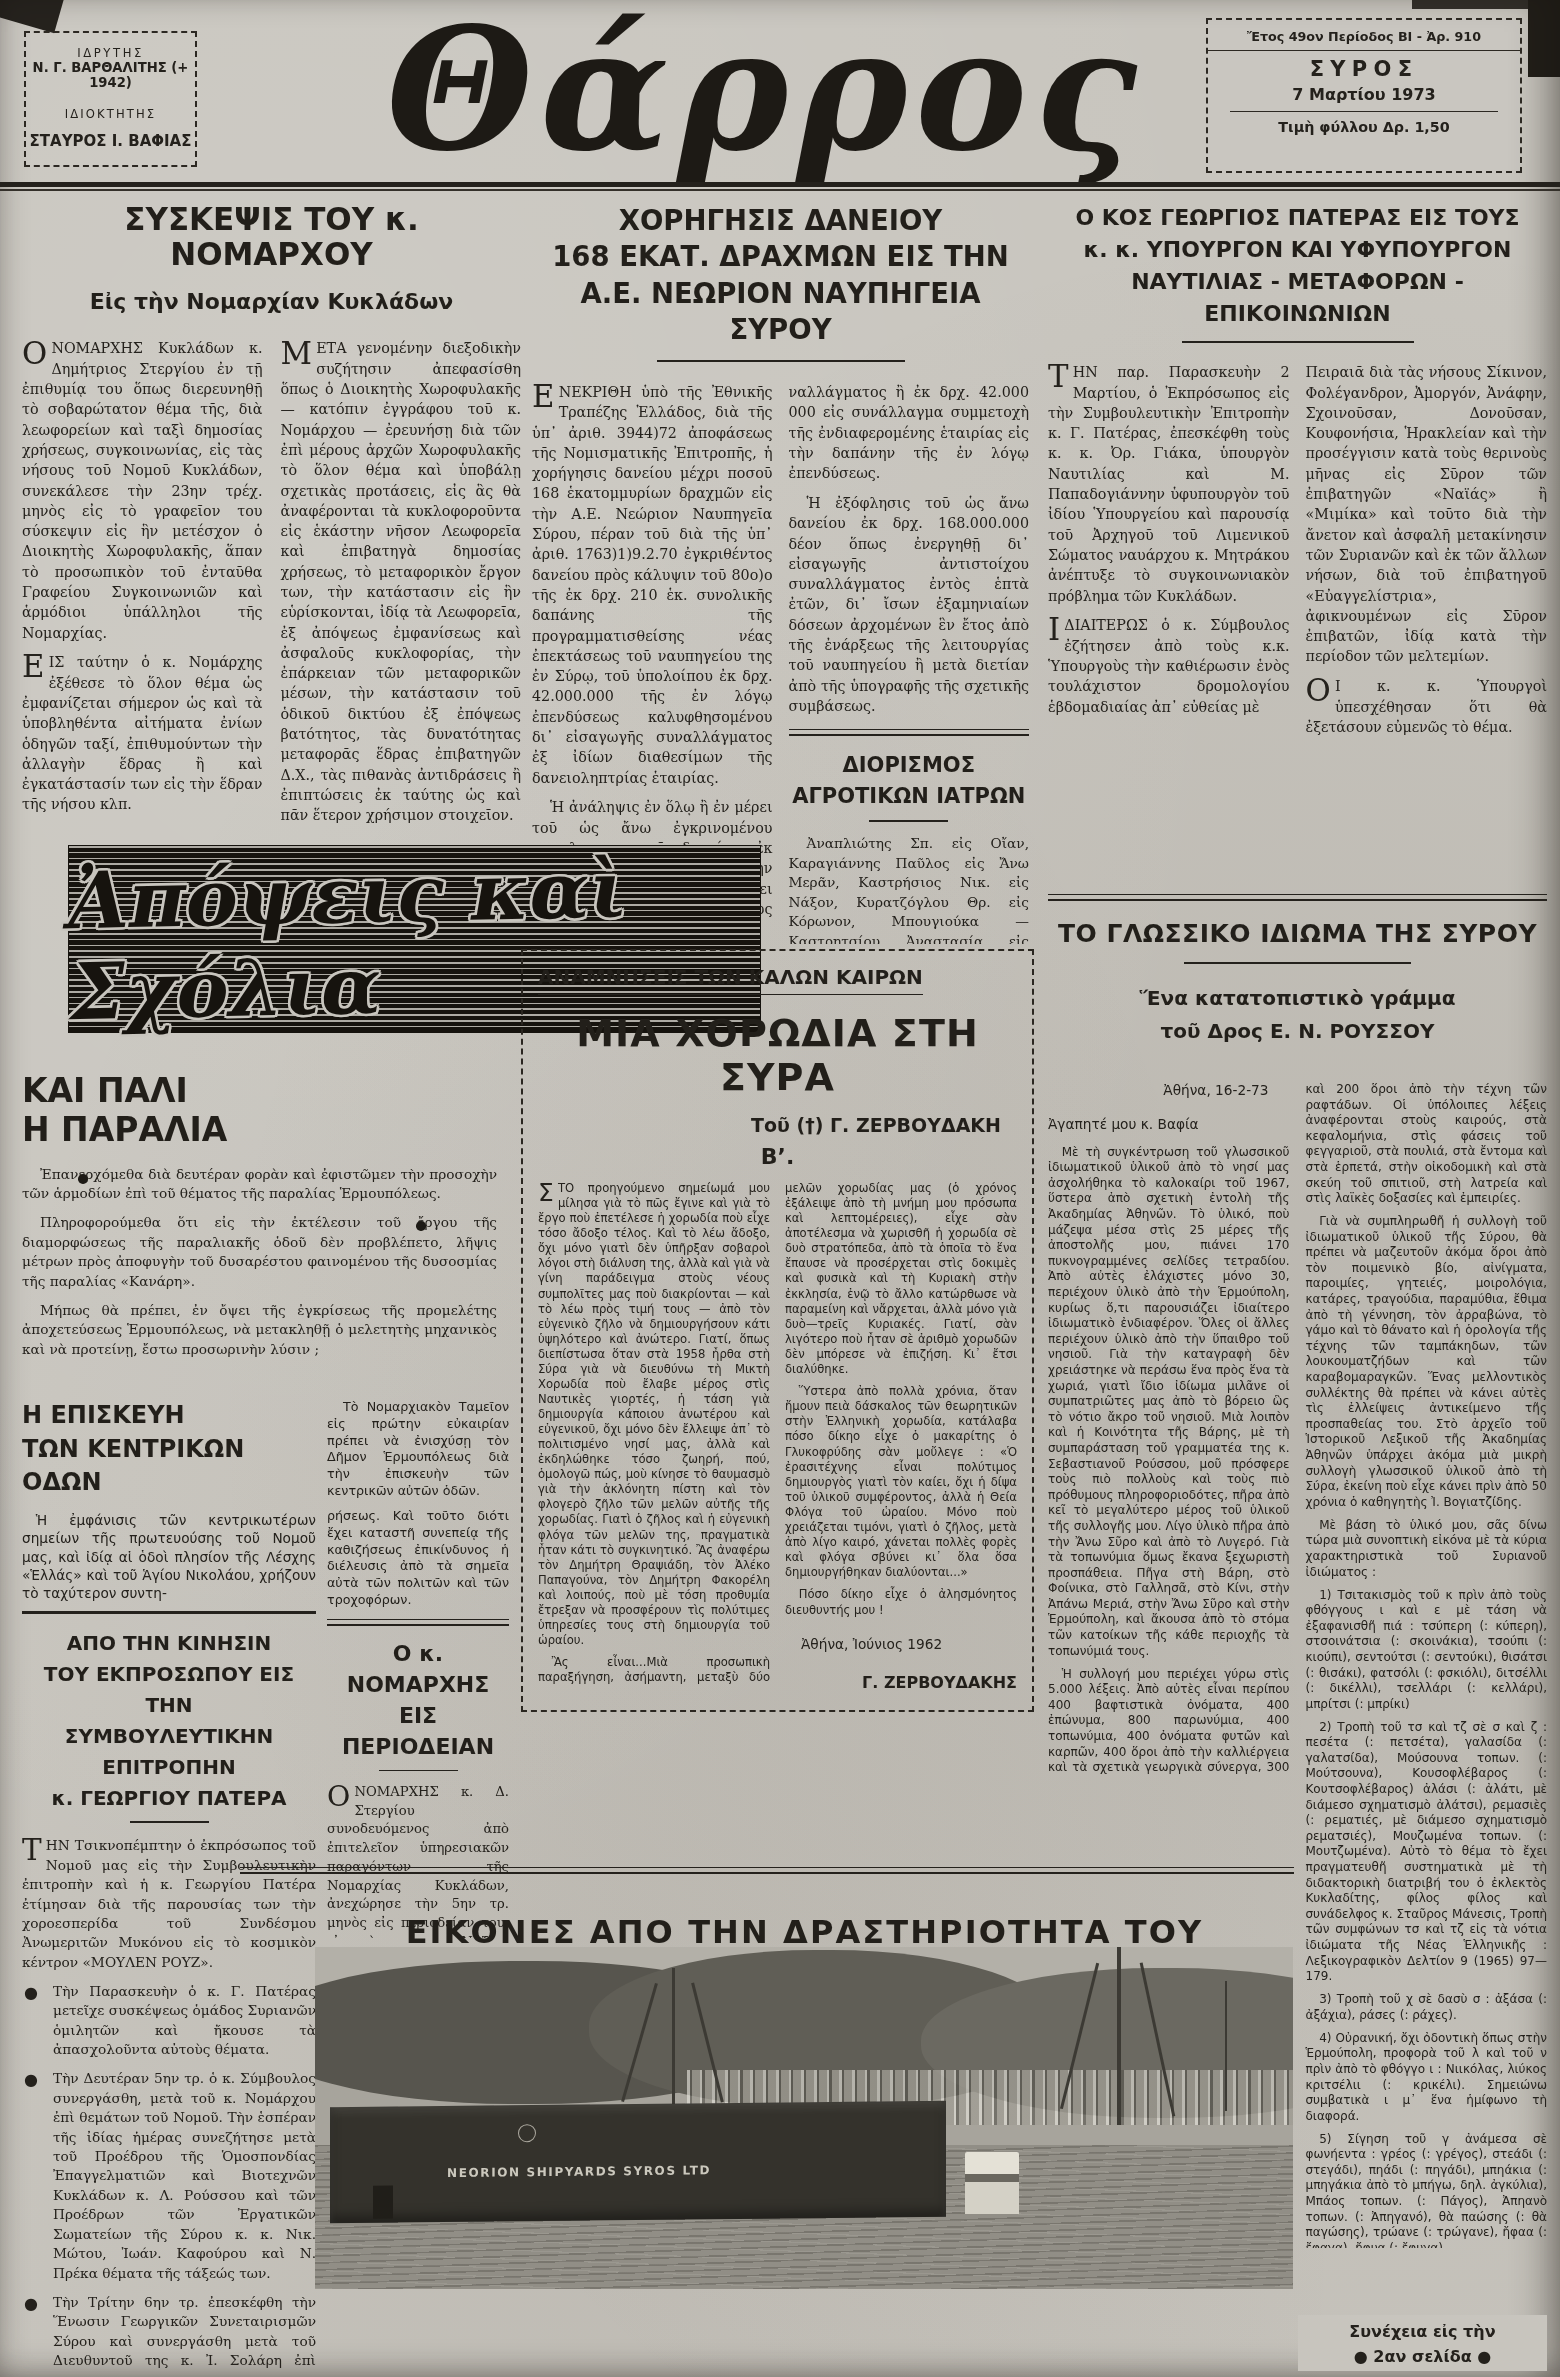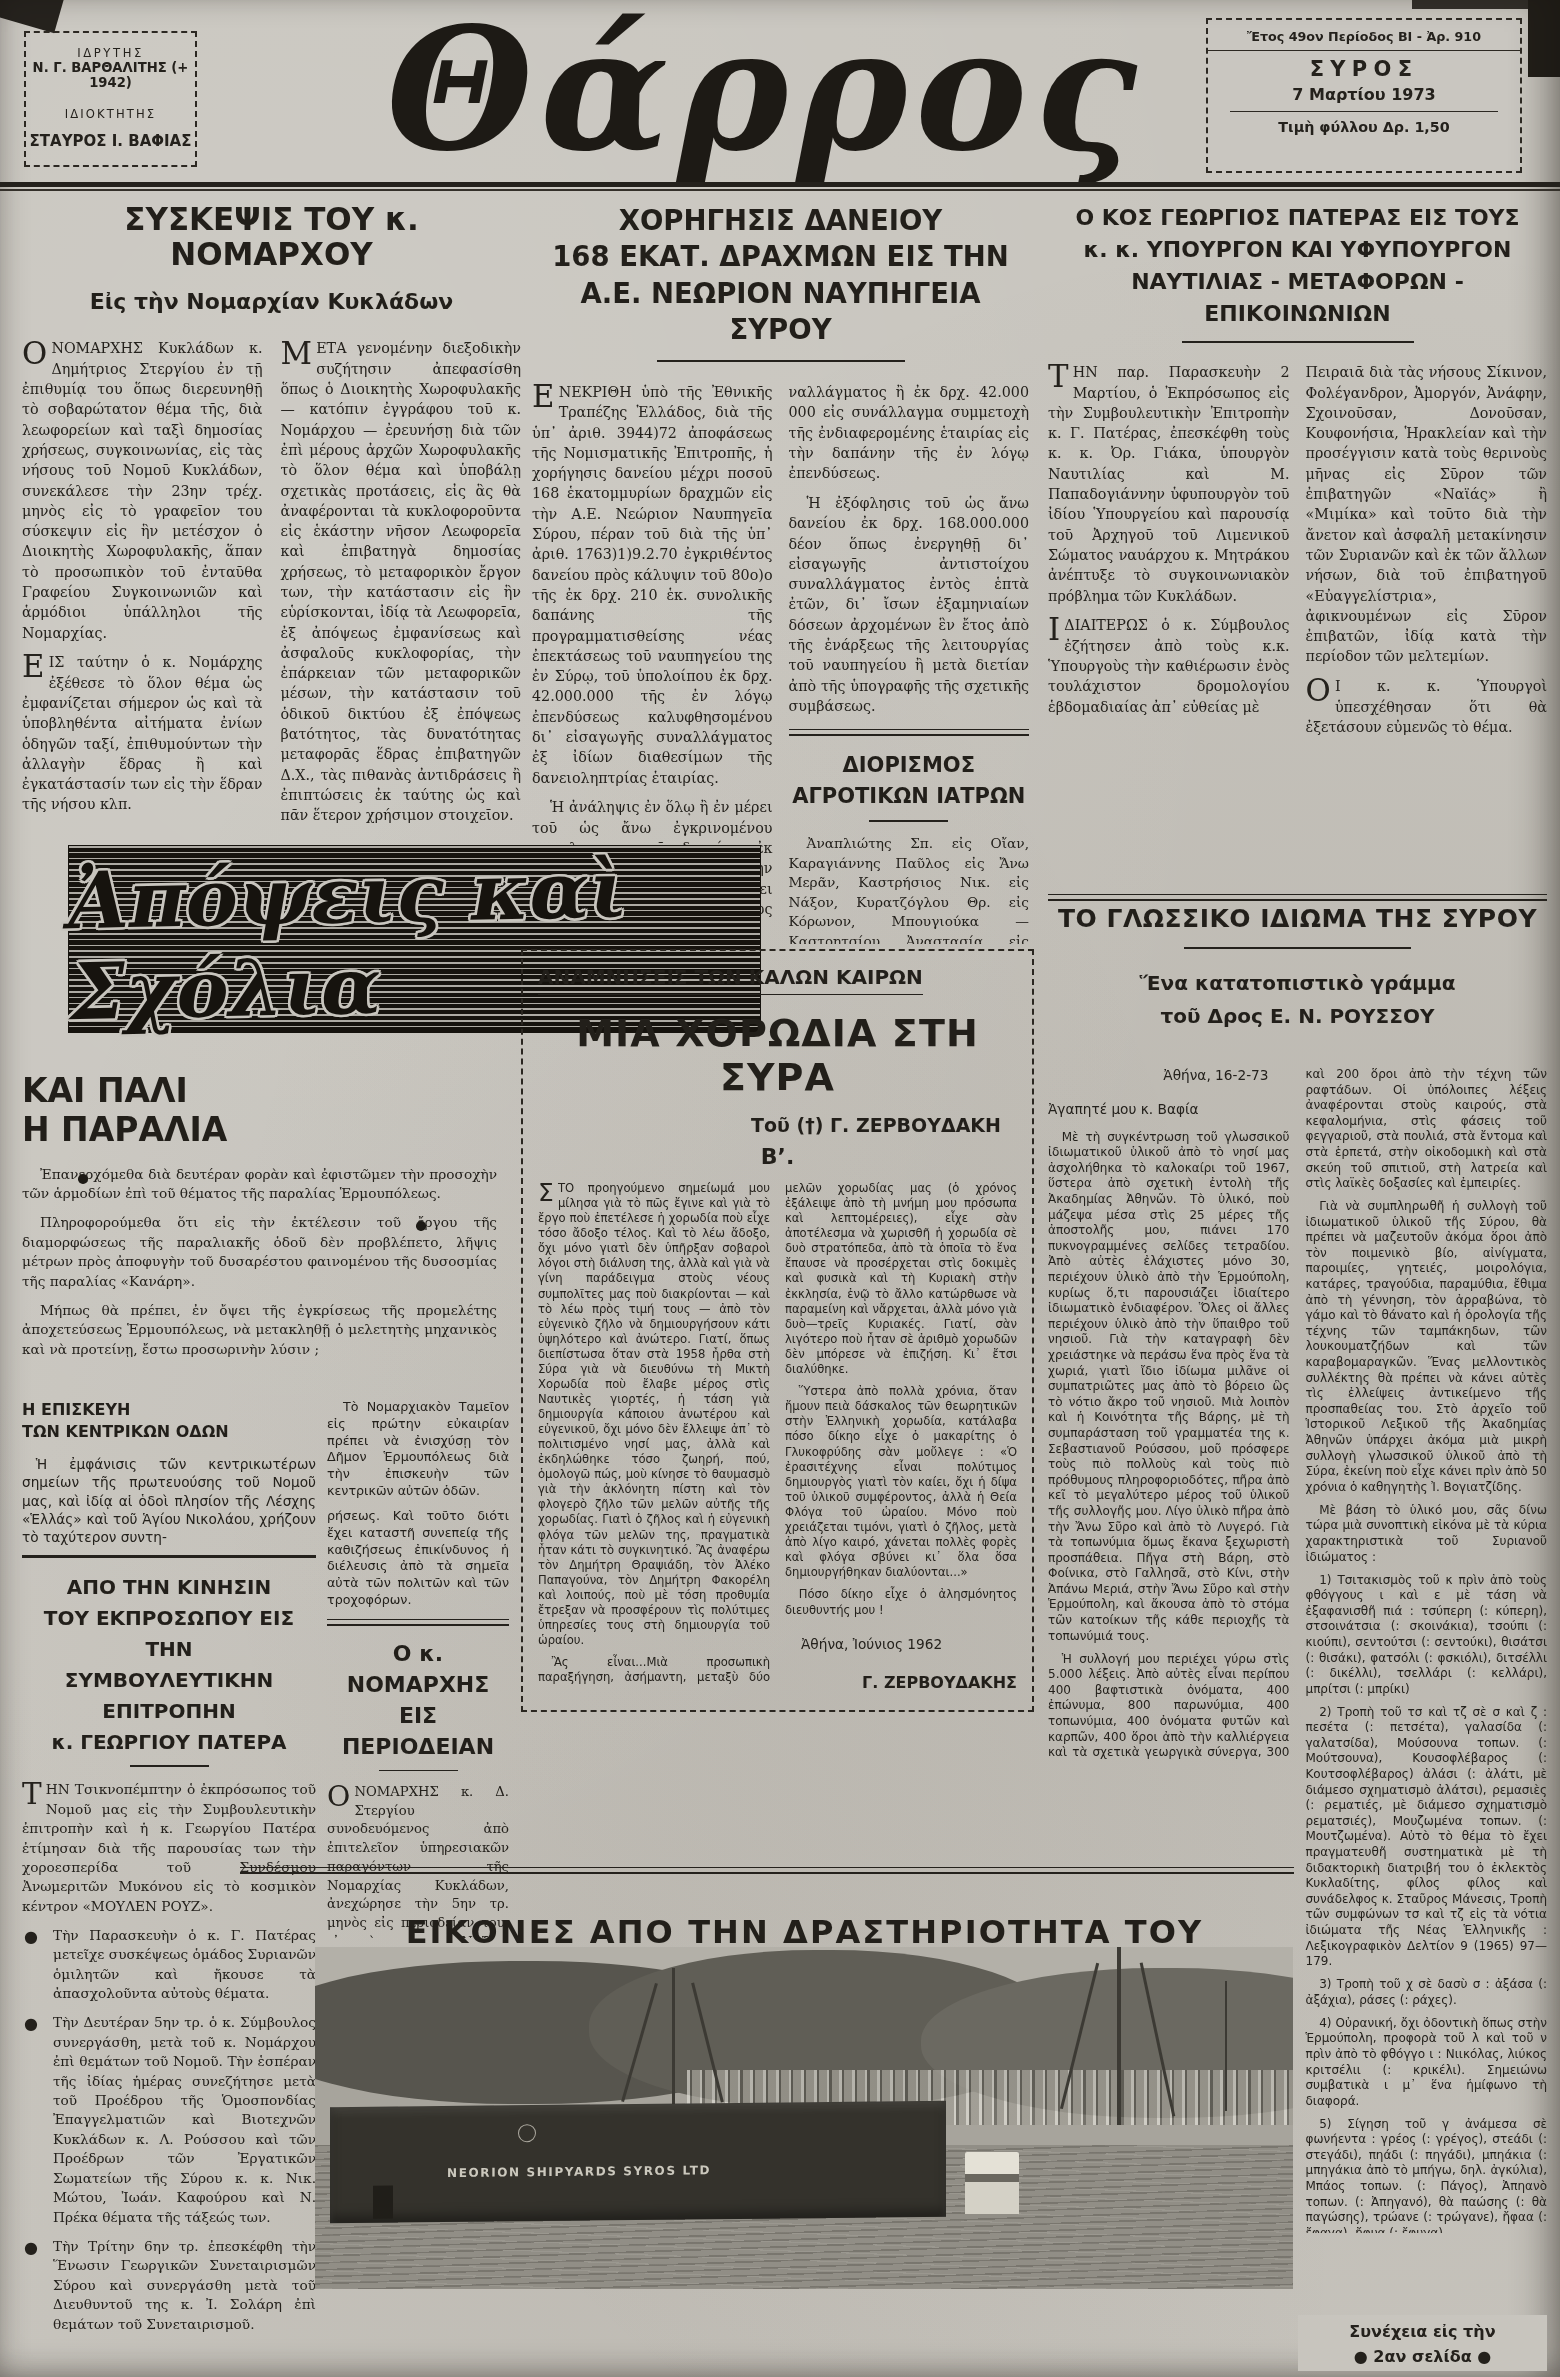--- a/index.html
+++ b/index.html
@@ -141,21 +141,21 @@
       <p>Ἐπανερχόμεθα διὰ δευτέραν φορὰν καὶ ἐφιστῶμεν τὴν προσοχὴν τῶν ἁρμοδίων ἐπὶ τοῦ θέματος τῆς παραλίας Ἑρμουπόλεως.</p>
       <p>Πληροφορούμεθα ὅτι εἰς τὴν ἐκτέλεσιν τοῦ ἔργου τῆς διαμορφώσεως τῆς παραλιακῆς ὁδοῦ δὲν προβλέπετο, λῆψις μέτρων πρὸς ἀποφυγὴν τοῦ δυσαρέστου φαινομένου τῆς δυσοσμίας τῆς παραλίας «Κανάρη».</p>
       <p>Μήπως θὰ πρέπει, ἐν ὄψει τῆς ἐγκρίσεως τῆς προμελέτης ἀποχετεύσεως Ἑρμουπόλεως, νὰ μετακληθῇ ὁ μελετητὴς μηχανικὸς καὶ νὰ προτείνῃ, ἔστω προσωρινὴν λύσιν ;</p>
     </div>
   </div>
 
   <div class="abs dot" style="left:78px;top:1174px;"></div>
   <div class="abs dot" style="left:416px;top:1221px;"></div>
 
   <div class="abs" style="left:22px;top:1399px;width:294px;height:972px;overflow:hidden;">
-    <div class="hl pre" style="font-size:16px;line-height:1.4;">Η ΕΠΙΣΚΕΥΗ
+    <div class="hl pre" style="font-size:24px;line-height:1.4;">Η ΕΠΙΣΚΕΥΗ
 ΤΩΝ ΚΕΝΤΡΙΚΩΝ ΟΔΩΝ</div>
     <div class="body-sans" style="margin-top:11.6px;font-size:13.7px;">
       <p style="text-indent:13.7px;">Ἡ ἐμφάνισις τῶν κεντρικωτέρων σημείων τῆς πρωτευούσης τοῦ Νομοῦ μας, καὶ ἰδίᾳ αἱ ὁδοὶ πλησίον τῆς Λέσχης «Ἑλλάς» καὶ τοῦ Ἁγίου Νικολάου, χρήζουν τὸ ταχύτερον συντη-</p>
     </div>
     <div class="hr" style="margin:9.5px 0 13.7px;"></div>
     <div class="hl c pre" style="font-size:20px;line-height:1.55;">ΑΠΟ ΤΗΝ ΚΙΝΗΣΙΝ
 ΤΟΥ ΕΚΠΡΟΣΩΠΟΥ ΕΙΣ ΤΗΝ
 ΣΥΜΒΟΥΛΕΥΤΙΚΗΝ ΕΠΙΤΡΟΠΗΝ
 κ. ΓΕΩΡΓΙΟΥ ΠΑΤΕΡΑ</div>
     <div class="mini-rule"></div>
@@ -192,21 +192,21 @@
       <p style="font-family:'DejaVu Sans',sans-serif;font-size:11.6px;line-height:1.3;text-align:justify;text-indent:13.7px;margin:0 0 7.4px;">Ἂς εἶναι...Μιὰ προσωπικὴ παραξήγηση, ἀσήμαντη, μεταξὺ δύο μελῶν χορωδίας μας (ὁ χρόνος ἐξάλειψε ἀπὸ τὴ μνήμη μου πρόσωπα καὶ λεπτομέρειες), εἶχε σὰν ἀποτέλεσμα νὰ χωρισθῆ ἡ χορωδία σὲ δυὸ στρατόπεδα, ἀπὸ τὰ ὁποῖα τὸ ἕνα ἔπαυσε νὰ προσέρχεται στὶς δοκιμὲς καὶ φυσικὰ καὶ τὴ Κυριακὴ στὴν ἐκκλησία, ἐνῷ τὸ ἄλλο κατώρθωσε νὰ παραμείνη καὶ νἄρχεται, ἀλλὰ μόνο γιὰ δυὸ—τρεῖς Κυριακές. Γιατί, σὰν λιγότερο ποὺ ἦταν σὲ ἀριθμὸ χορωδῶν δὲν μπόρεσε νὰ ἐπιζήση. Κι᾽ ἔτσι διαλύθηκε.</p>
       <p style="font-family:'DejaVu Sans',sans-serif;font-size:11.6px;line-height:1.3;text-align:justify;text-indent:13.7px;margin:0 0 7.4px;">Ὕστερα ἀπὸ πολλὰ χρόνια, ὅταν ἤμουν πειὰ δάσκαλος τῶν θεωρητικῶν στὴν Ἑλληνικὴ χορωδία, κατάλαβα πόσο δίκηο εἶχε ὁ μακαρίτης ὁ Γλυκοφρύδης σὰν μοὔλεγε : «Ὁ ἐρασιτέχνης εἶναι πολύτιμος δημιουργὸς γιατὶ τὸν καίει, ὄχι ἡ δίψα τοῦ ὑλικοῦ συμφέροντος, ἀλλὰ ἡ Θεία Φλόγα τοῦ ὡραίου. Μόνο ποὺ χρειάζεται τιμόνι, γιατὶ ὁ ζῆλος, μετὰ ἀπὸ λίγο καιρό, χάνεται πολλὲς φορὲς καὶ φλόγα σβύνει κι᾽ ὅλα ὅσα δημιουργήθηκαν διαλύονται...»</p>
       <p style="font-family:'DejaVu Sans',sans-serif;font-size:11.6px;line-height:1.3;text-align:justify;text-indent:13.7px;margin:0 0 7.4px;">Πόσο δίκηο εἶχε ὁ ἀλησμόνητος διευθυντής μου !</p>
       <div style="font-family:'DejaVu Sans',sans-serif;font-size:13.7px;margin:18px 0 0 16px;">Ἀθήνα, Ἰούνιος 1962</div>
       <div class="hl" style="font-size:16px;text-align:right;margin-top:21px;">Γ. ΖΕΡΒΟΥΔΑΚΗΣ</div>
     </div>
   </div>
 
   <div class="abs" style="left:1048px;top:894px;width:499px;height:1479px;">
     <div class="hr2"></div>
-    <div class="hl c" style="font-size:25px;margin-top:3px;letter-spacing:0.5px;">ΤΟ ΓΛΩΣΣΙΚΟ ΙΔΙΩΜΑ ΤΗΣ ΣΥΡΟΥ</div>
+    <div class="hl c" style="font-size:25px;margin-top:18px;letter-spacing:0.5px;">ΤΟ ΓΛΩΣΣΙΚΟ ΙΔΙΩΜΑ ΤΗΣ ΣΥΡΟΥ</div>
     <div style="width:227px;height:2.1px;background:#24211c;margin:13.7px auto 0;"></div>
     <div class="hl c pre" style="font-size:20px;line-height:1.65;margin-top:18px;">Ἕνα κατατοπιστικὸ γράμμα
 τοῦ Δρος Ε. Ν. ΡΟΥΣΣΟΥ</div>
     <div class="flexcols" style="margin-top:34px;height:1166px;overflow:hidden;">
       <div class="gc" style="max-height:692px;overflow:hidden;">
         <div style="font-family:'DejaVu Sans',sans-serif;font-size:13.7px;text-align:right;padding-right:21px;">Ἀθήνα, 16-2-73</div>
         <div style="font-family:'DejaVu Sans',sans-serif;font-size:13.7px;margin:18px 0 12.7px;">Ἀγαπητέ μου κ. Βαφία</div>
         <p>Μὲ τὴ συγκέντρωση τοῦ γλωσσικοῦ ἰδιωματικοῦ ὑλικοῦ ἀπὸ τὸ νησί μας ἀσχολήθηκα τὸ καλοκαίρι τοῦ 1967, ὕστερα ἀπὸ σχετικὴ ἐντολὴ τῆς Ἀκαδημίας Ἀθηνῶν. Τὸ ὑλικό, ποὺ μάζεψα μέσα στὶς 25 μέρες τῆς ἀποστολῆς μου, πιάνει 170 πυκνογραμμένες σελίδες τετραδίου. Ἀπὸ αὐτὲς ἐλάχιστες μόνο 30, περιέχουν ὑλικὸ ἀπὸ τὴν Ἑρμούπολη, κυρίως ὅ,τι παρουσιάζει ἰδιαίτερο ἰδιωματικὸ ἐνδιαφέρον. Ὅλες οἱ ἄλλες περιέχουν ὑλικὸ ἀπὸ τὴν ὕπαιθρο τοῦ νησιοῦ. Γιὰ τὴν καταγραφὴ δὲν χρειάστηκε νὰ περάσω ἕνα πρὸς ἕνα τὰ χωριά, γιατὶ ἴδιο ἰδίωμα μιλᾶνε οἱ συμπατριῶτες μας ἀπὸ τὸ βόρειο ὣς τὸ νότιο ἄκρο τοῦ νησιοῦ. Μιὰ λοιπὸν καὶ ἡ Κοινότητα τῆς Βάρης, μὲ τὴ συμπαράσταση τοῦ γραμματέα της κ. Σεβαστιανοῦ Ρούσσου, μοῦ πρόσφερε τοὺς πιὸ πολλοὺς καὶ τοὺς πιὸ πρόθυμους πληροφοριοδότες, πῆρα ἀπὸ κεῖ τὸ μεγαλύτερο μέρος τοῦ ὑλικοῦ τῆς συλλογῆς μου. Λίγο ὑλικὸ πῆρα ἀπὸ τὴν Ἄνω Σῦρο καὶ ἀπὸ τὸ Λυγερό. Γιὰ τὰ τοπωνύμια ὅμως ἔκανα ξεχωριστὴ προσπάθεια. Πῆγα στὴ Βάρη, στὸ Φοίνικα, στὸ Γαλλησᾶ, στὸ Κίνι, στὴν Ἀπάνω Μεριά, στὴν Ἄνω Σῦρο καὶ στὴν Ἑρμούπολη, καὶ ἄκουσα ἀπὸ τὸ στόμα τῶν κατοίκων τῆς κάθε περιοχῆς τὰ τοπωνύμιά τους.</p>
         <p>Ἡ συλλογή μου περιέχει γύρω στὶς 5.000 λέξεις. Ἀπὸ αὐτὲς εἶναι περίπου 400 βαφτιστικὰ ὀνόματα, 400 ἐπώνυμα, 800 παρωνύμια, 400 τοπωνύμια, 400 ὀνόματα φυτῶν καὶ καρπῶν, 400 ὅροι ἀπὸ τὴν καλλιέργεια καὶ τὰ σχετικὰ γεωργικὰ σύνεργα, 300 ὀνόματα ψαριῶν, θαλασσινῶν ζώων καὶ ὅροι ἁλιευτικοὶ καὶ ναυπηγικοὶ</p>
       </div>

